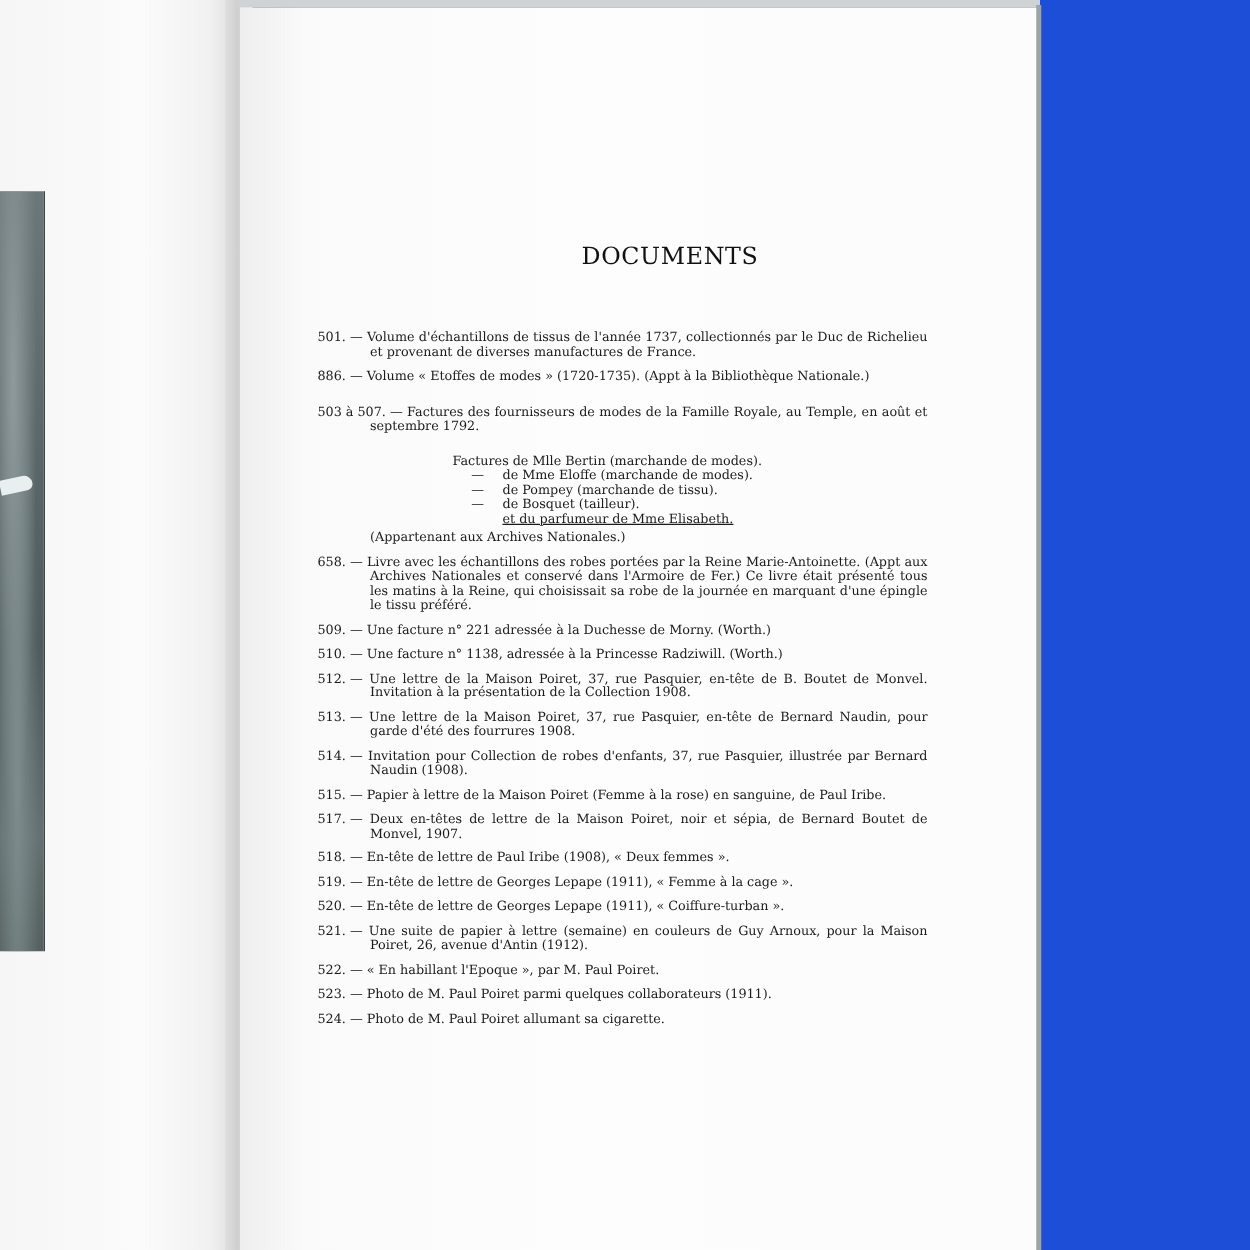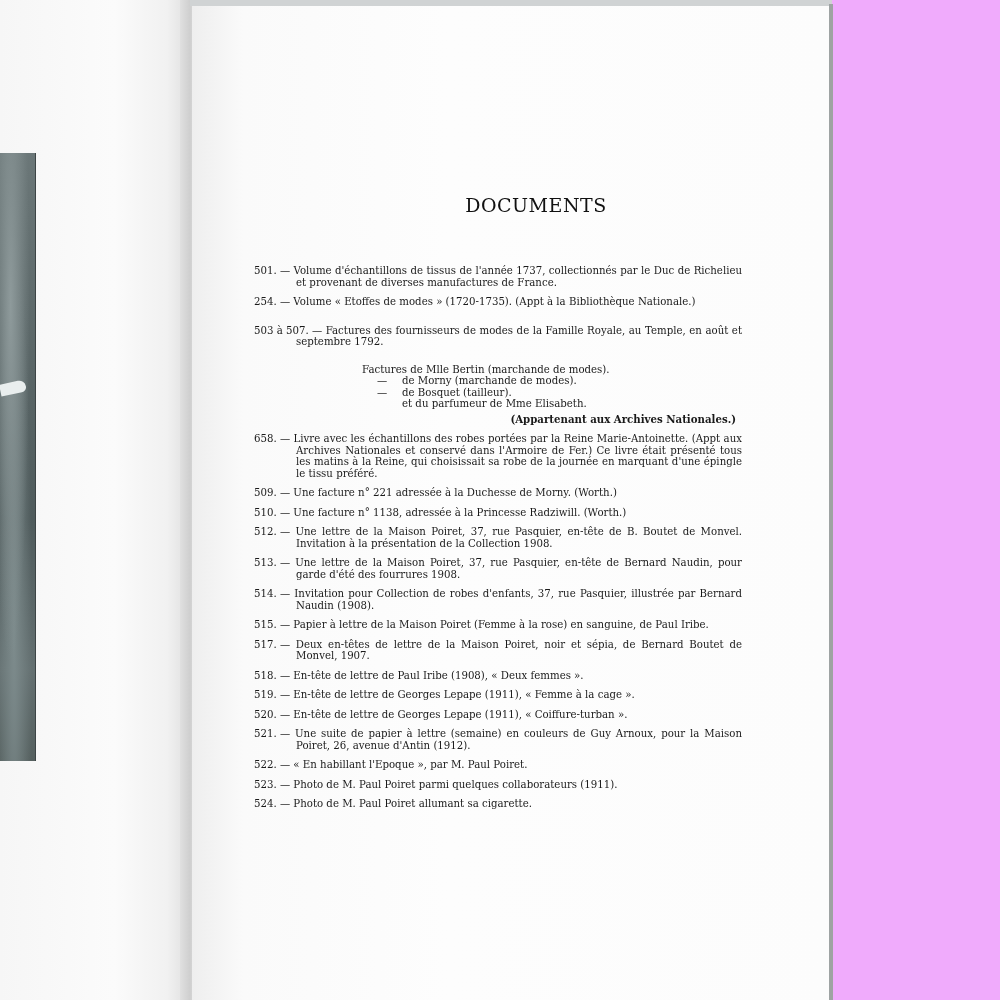--- a/index.html
+++ b/index.html
@@ -7,21 +7,21 @@
       padding: 0;
       width: 1000px;
       height: 1000px;
       overflow: hidden;
       background: #000;
     }
     .scene {
       position: relative;
       width: 1000px;
       height: 1000px;
-      background: #f0abfc;
+      background: #1d4ed8;
     }
     
     .left-page {
       position: absolute;
       left: 0;
       top: 0;
       width: 190px;
       height: 1000px;
       background: linear-gradient(to right, #f6f6f6 0%, #fbfbfb 60%, #f1f1f1 88%, #dedede 100%);
     }
@@ -119,24 +119,24 @@
       margin-left: 66px;
       text-indent: 0;
       padding-left: 0;
     }
     .sub-line { white-space: nowrap; }
     .sub-line .dash {
       display: inline-block;
       width: 40px;
       text-align: center;
     }
-    .sub-line.last { padding-left: 40px; }
+    .sub-line.last { padding-left: 40px; text-decoration: underline; }
     .attribution {
-      text-align: right;
-      font-weight: bold;
+      text-align: left;
+      font-weight: normal;
       margin-top: 4px;
       padding-right: 6px;
       text-indent: 0;
     }
     .gap-large { margin-top: 17px; }
   </style>
 </head>
 <body>
 
 <div class="scene">
@@ -153,34 +153,37 @@
     <div class="title">DOCUMENTS</div>
 
     <div class="entries">
 
       <div class="entry">
         <span class="num">501. —</span>
         <span>Volume d'échantillons de tissus de l'année 1737, collectionnés par le Duc de Richelieu et provenant de diverses manufactures de France.</span>
       </div>
 
       <div class="entry">
-        <span class="num">254. —</span>
+        <span class="num">886. —</span>
         <span>Volume « Etoffes de modes » (1720-1735).</span>
         <b>(Appt à la Bibliothèque Nationale.)</b>
       </div>
 
       <div class="entry gap-large">
         <span class="num">503 à 507. —</span>
         <span>Factures des fournisseurs de modes de la Famille Royale, au Temple, en août et septembre 1792.</span>
         <div class="sub-list">
           <div class="sub-line first">
             <span>Factures de Mlle Bertin (marchande de modes).</span>
           </div>
           <div class="sub-line">
-            <span class="dash">—</span><span>de Morny (marchande de modes).</span>
+            <span class="dash">—</span><span>de Mme Eloffe (marchande de modes).</span>
+          </div>
+          <div class="sub-line">
+            <span class="dash">—</span><span>de Pompey (marchande de tissu).</span>
           </div>
           <div class="sub-line">
             <span class="dash">—</span><span>de Bosquet (tailleur).</span>
           </div>
           <div class="sub-line last">
             <span>et du parfumeur de Mme Elisabeth.</span>
           </div>
         </div>
         <div class="attribution">(Appartenant aux Archives Nationales.)</div>
       </div>

